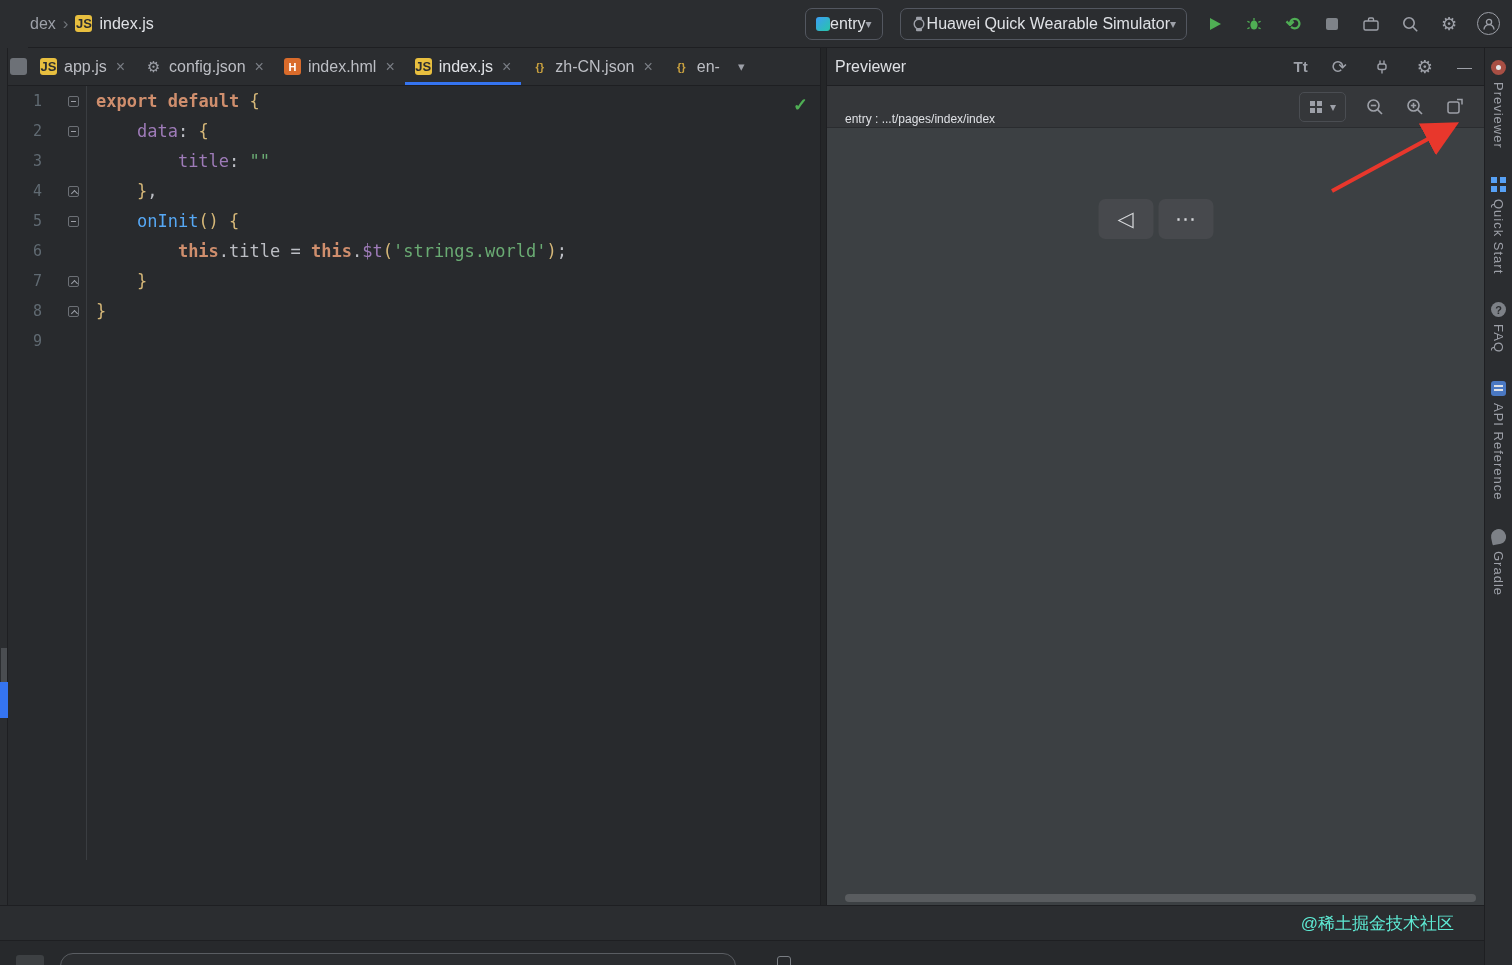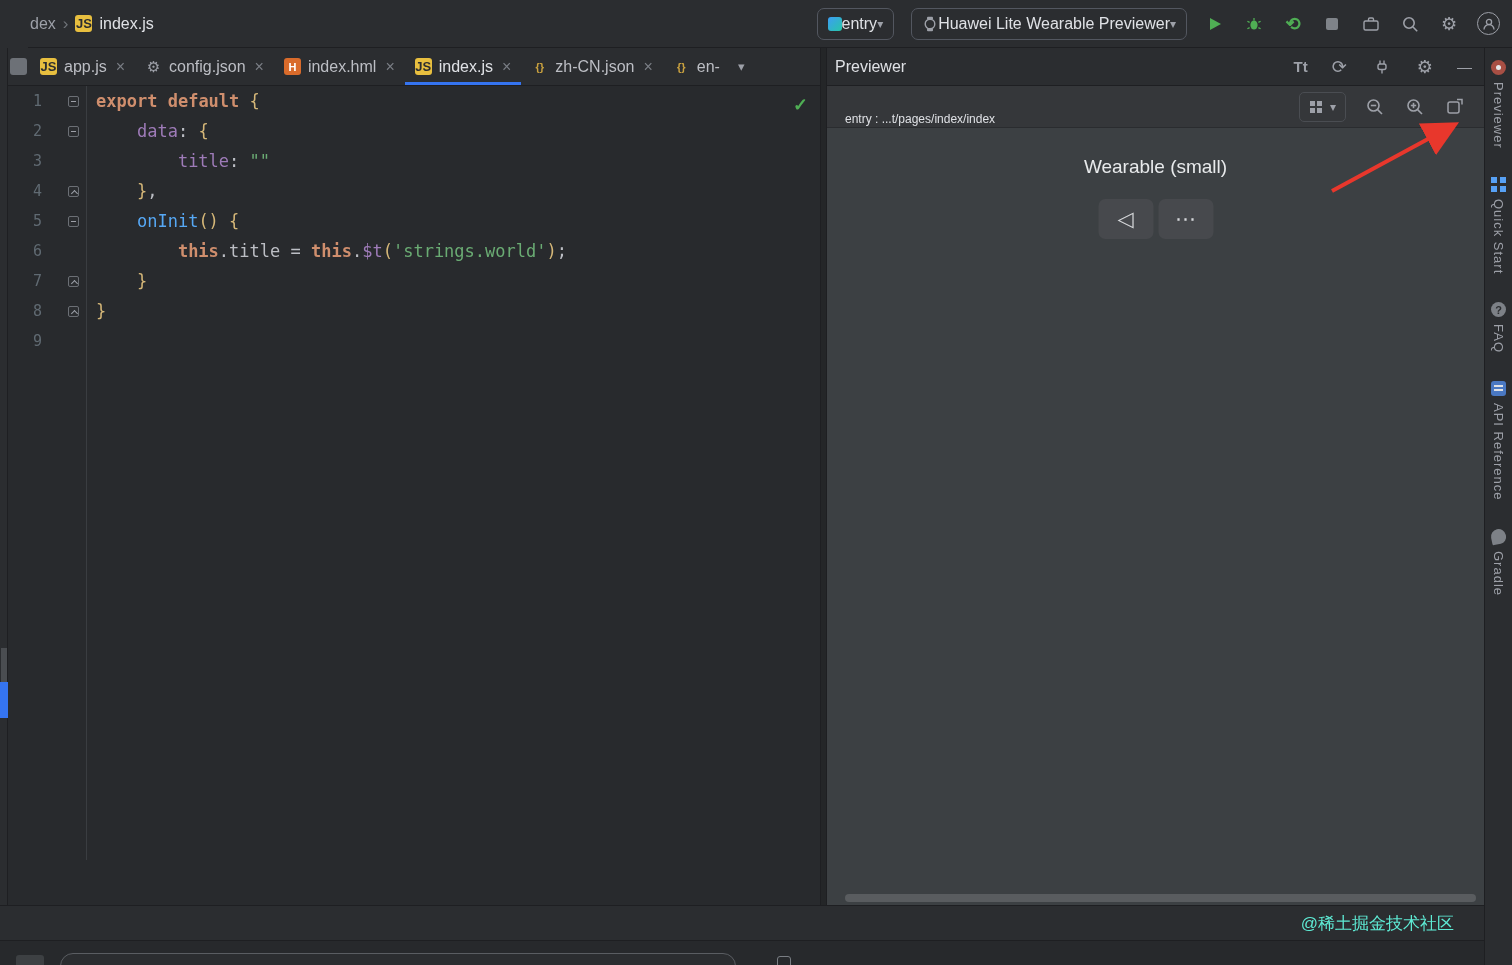--- a/index.html
+++ b/index.html
@@ -166,21 +166,21 @@
       <span class="module-ic"></span>
       <span>entry</span>
       <span class="chev">▾</span>
     </div>
     <div class="combo">
       <svg class="ic" width="16" height="16">
         <rect x="5" y="0.8" width="6" height="3" rx="1" fill="#9da0a8"></rect>
         <rect x="5" y="12.2" width="6" height="3" rx="1" fill="#9da0a8"></rect>
         <circle cx="8" cy="8" r="4.8" stroke="#9da0a8" stroke-width="1.4" fill="none"></circle>
       </svg>
-      <span>Huawei Lite Wearable Previewer</span>
+      <span>Huawei Quick Wearable Simulator</span>
       <span class="chev">▾</span>
     </div>
     <span class="tb-ic">
       <svg class="ic" width="16" height="16">
         <polygon points="3,2 14,8 3,14" fill="#4fae54"></polygon>
       </svg>
     </span>
     <span class="tb-ic">
       <svg class="ic" width="16" height="16">
         <ellipse cx="8" cy="9" rx="3.6" ry="4.6" fill="#4fae54"></ellipse>
@@ -389,21 +389,20 @@
       <span class="tb-ic">
         <svg class="ic" width="18" height="18">
           <rect x="2" y="4" width="11" height="11" rx="2" stroke="#9da0a8" stroke-width="1.5" fill="none"></rect>
           <polyline points="11,1.5 16,1.5 16,6.5" stroke="#9da0a8" stroke-width="1.5" fill="none"></polyline>
         </svg>
       </span>
     </div>
   </div>
 
   <div class="viewport">
-    <div class="device-label">Wearable (small)</div>
     <div class="nav-btns">
       <div class="nav-btn">
         <span>◁</span>
       </div>
       <div class="nav-btn">
         <span>⋯</span>
       </div>
     </div>
 
 

